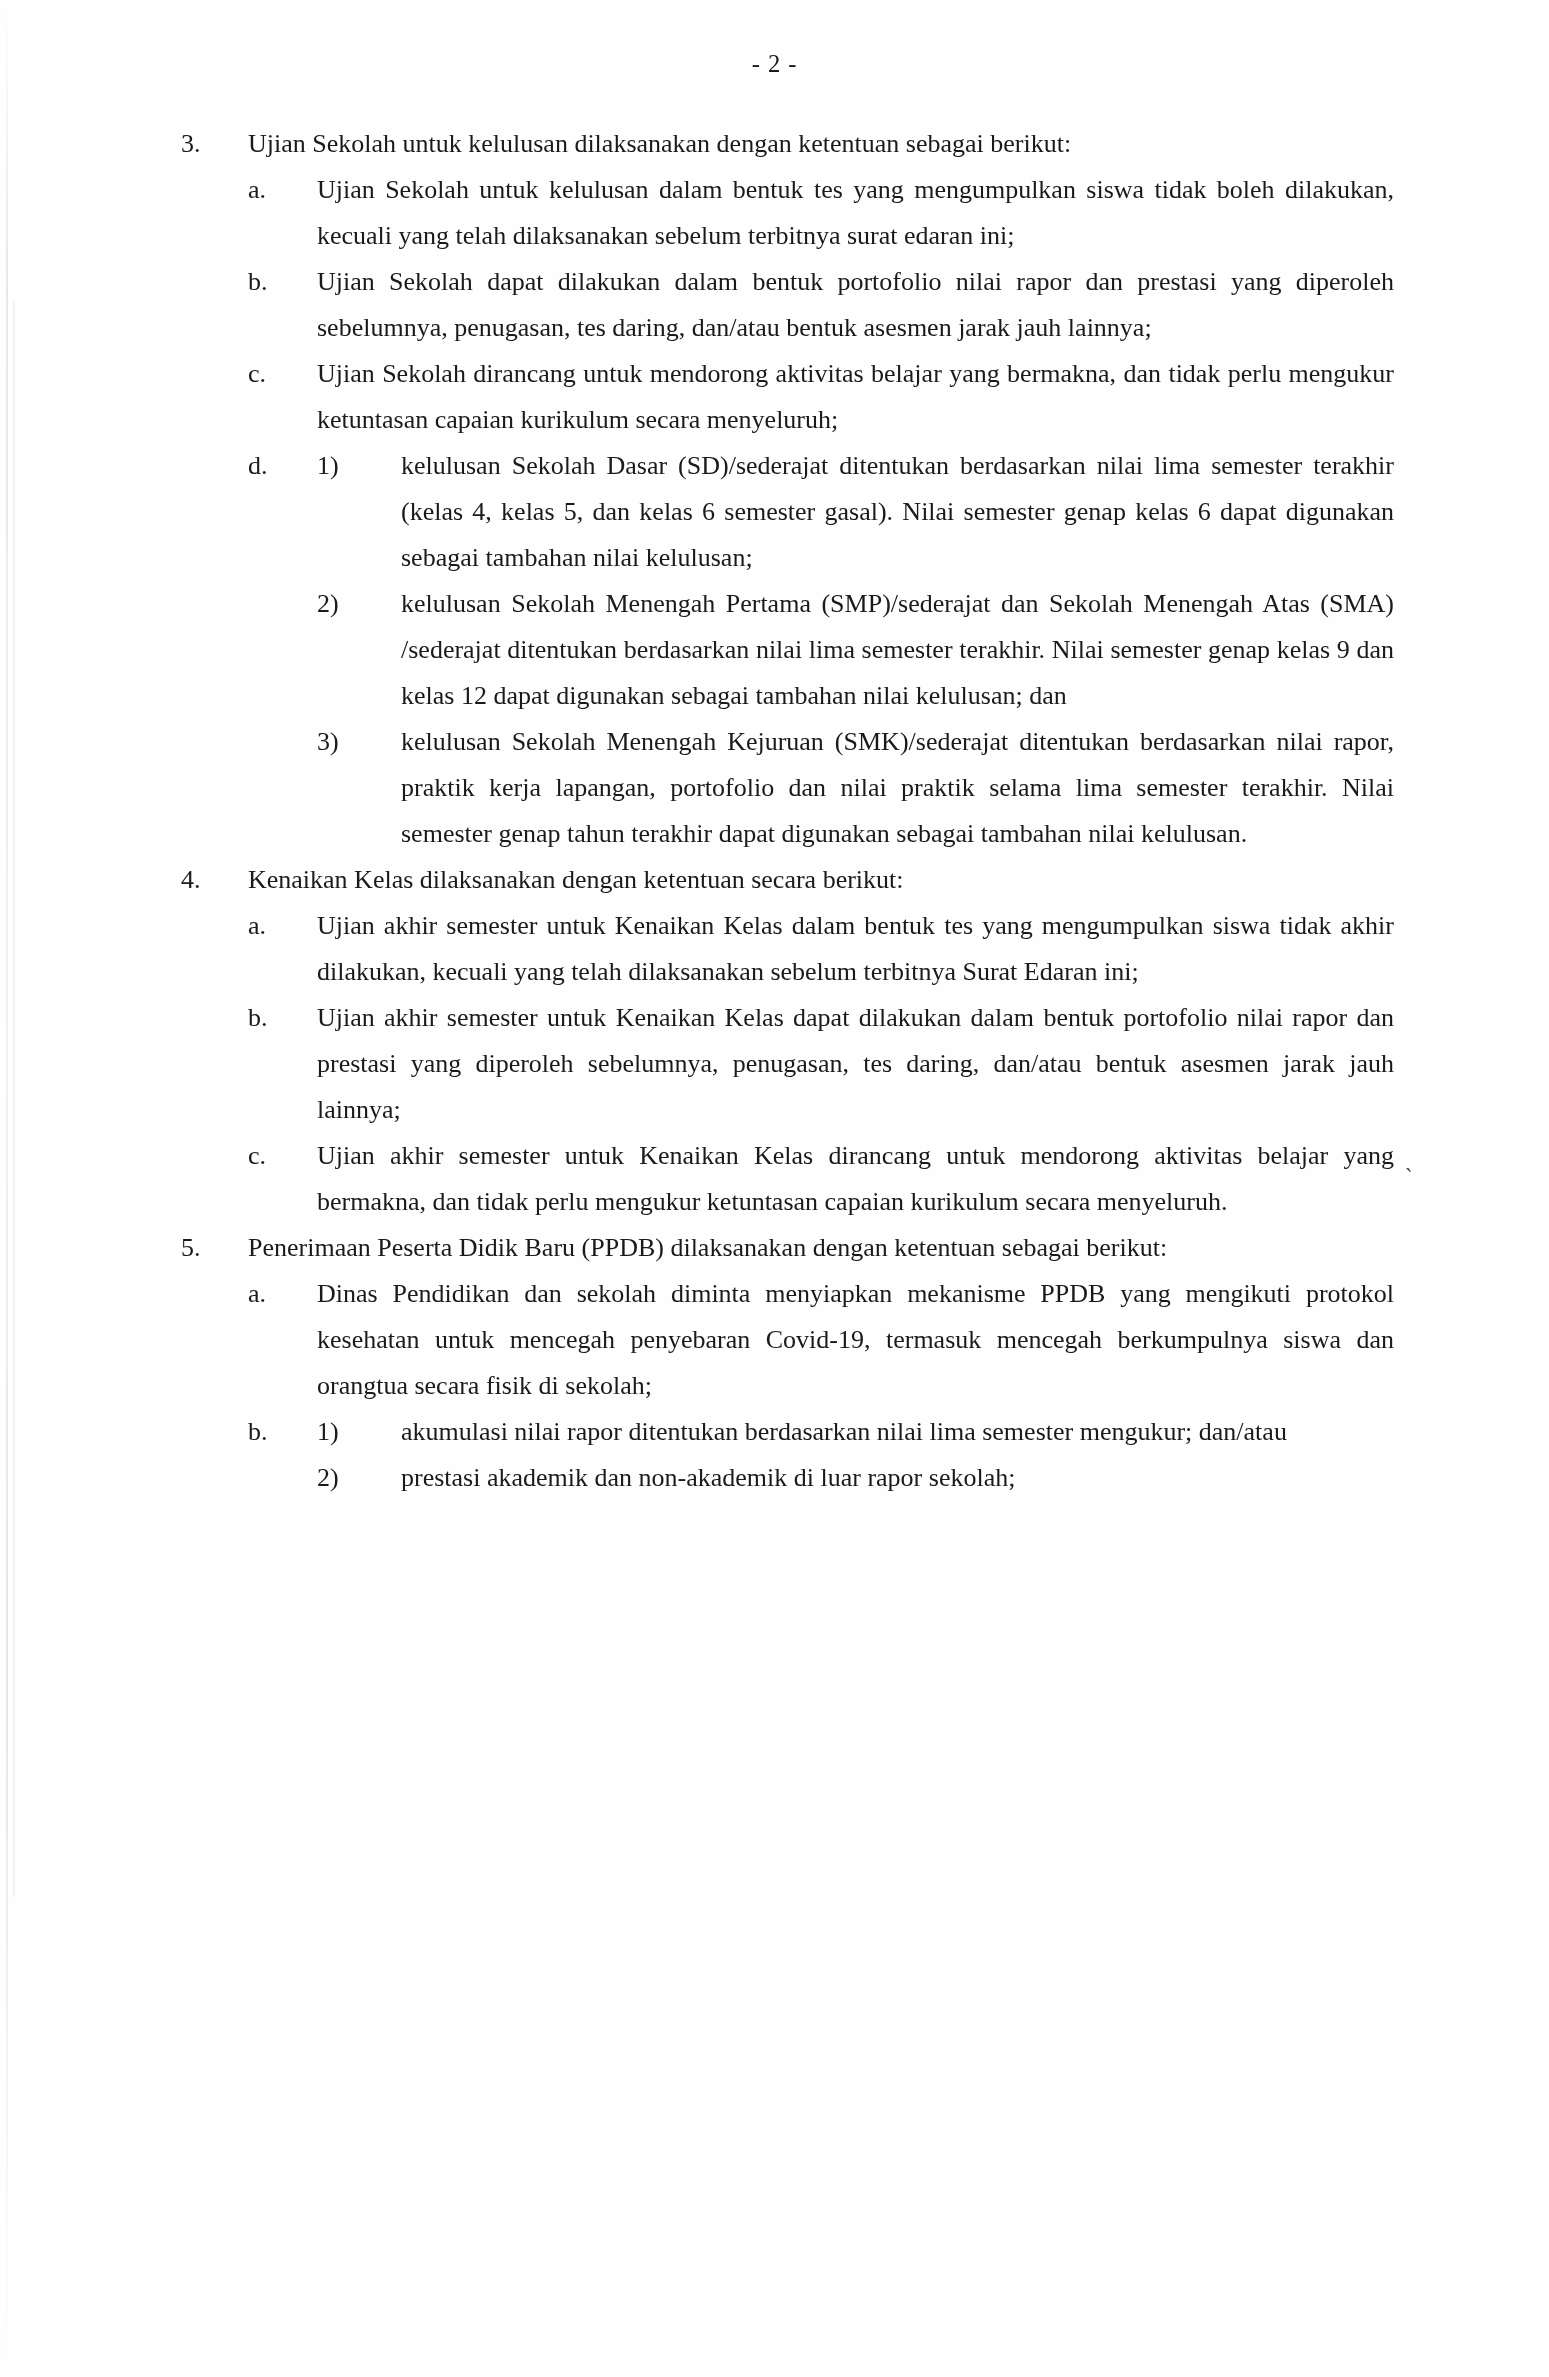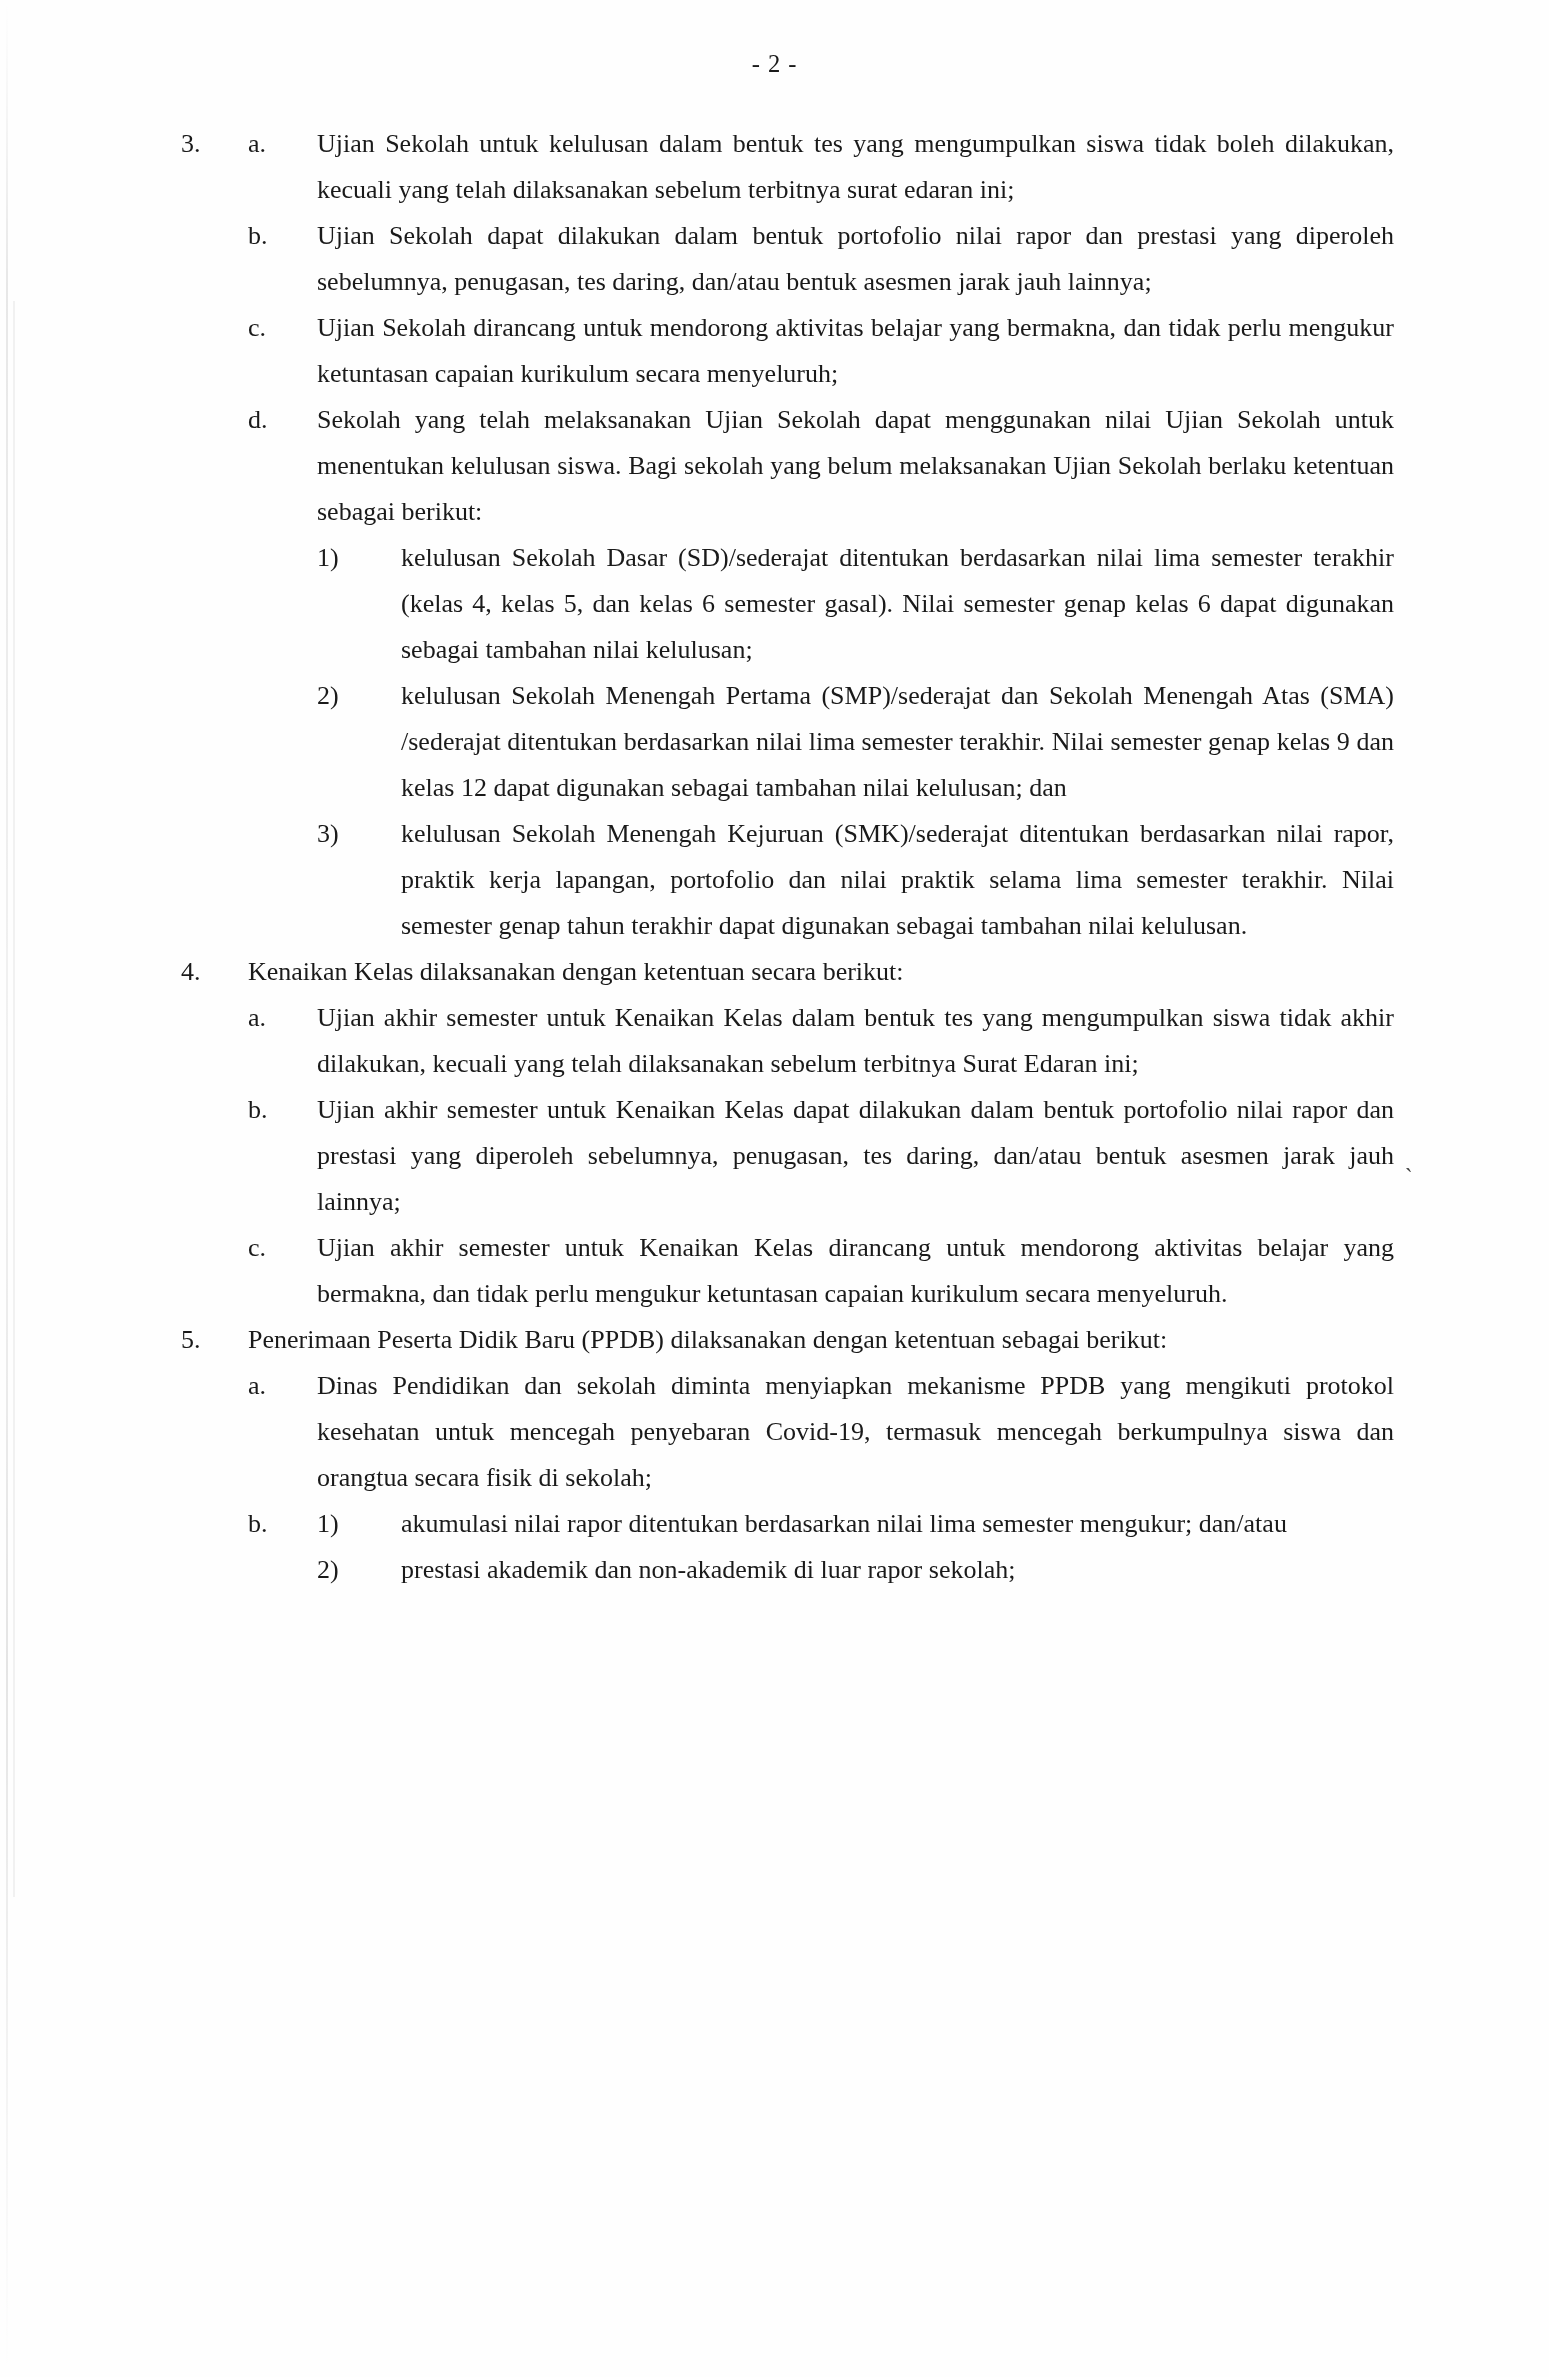--- a/index.html
+++ b/index.html
@@ -122,36 +122,36 @@
 
   <div class="scan-streak"></div>
   <div class="scan-streak2"></div>
 
   <div class="page-number">- 2 -</div>
 
   <div class="body-block">
     <ol class="lvl1" id="root-list">
         <li>
           <span class="marker">3.</span>
+          <div class="para">Ujian Sekolah untuk kelulusan dilaksanakan dengan ketentuan sebagai berikut:</div>
           <ol class="lvl2">
             <li>
               <span class="marker">a.</span>
               <div class="para">Ujian Sekolah untuk kelulusan dalam bentuk tes yang mengumpulkan siswa tidak boleh dilakukan, kecuali yang telah dilaksanakan sebelum terbitnya surat edaran ini;</div>
             </li>
             <li>
               <span class="marker">b.</span>
               <div class="para">Ujian Sekolah dapat dilakukan dalam bentuk portofolio nilai rapor dan prestasi yang diperoleh sebelumnya, penugasan, tes daring, dan/atau bentuk asesmen jarak jauh lainnya;</div>
             </li>
             <li>
               <span class="marker">c.</span>
               <div class="para">Ujian Sekolah dirancang untuk mendorong aktivitas belajar yang bermakna, dan tidak perlu mengukur ketuntasan capaian kurikulum secara menyeluruh;</div>
             </li>
             <li>
               <span class="marker">d.</span>
-              <div class="para">Sekolah yang telah melaksanakan Ujian Sekolah dapat menggunakan nilai Ujian Sekolah untuk menentukan kelulusan siswa. Bagi sekolah yang belum melaksanakan Ujian Sekolah berlaku ketentuan sebagai berikut:</div>
               <ol class="lvl3">
                 <li>
                   <span class="marker">1)</span>
                   <div class="para">kelulusan Sekolah Dasar (SD)/sederajat ditentukan berdasarkan nilai lima semester terakhir (kelas 4, kelas 5, dan kelas 6 semester gasal). Nilai semester genap kelas 6 dapat digunakan sebagai tambahan nilai kelulusan;</div>
                 </li>
                 <li>
                   <span class="marker">2)</span>
                   <div class="para">kelulusan Sekolah Menengah Pertama (SMP)/sederajat dan Sekolah Menengah Atas (SMA) /sederajat ditentukan berdasarkan nilai lima semester terakhir. Nilai semester genap kelas 9 dan kelas 12 dapat digunakan sebagai tambahan nilai kelulusan; dan</div>
                 </li>
                 <li>

